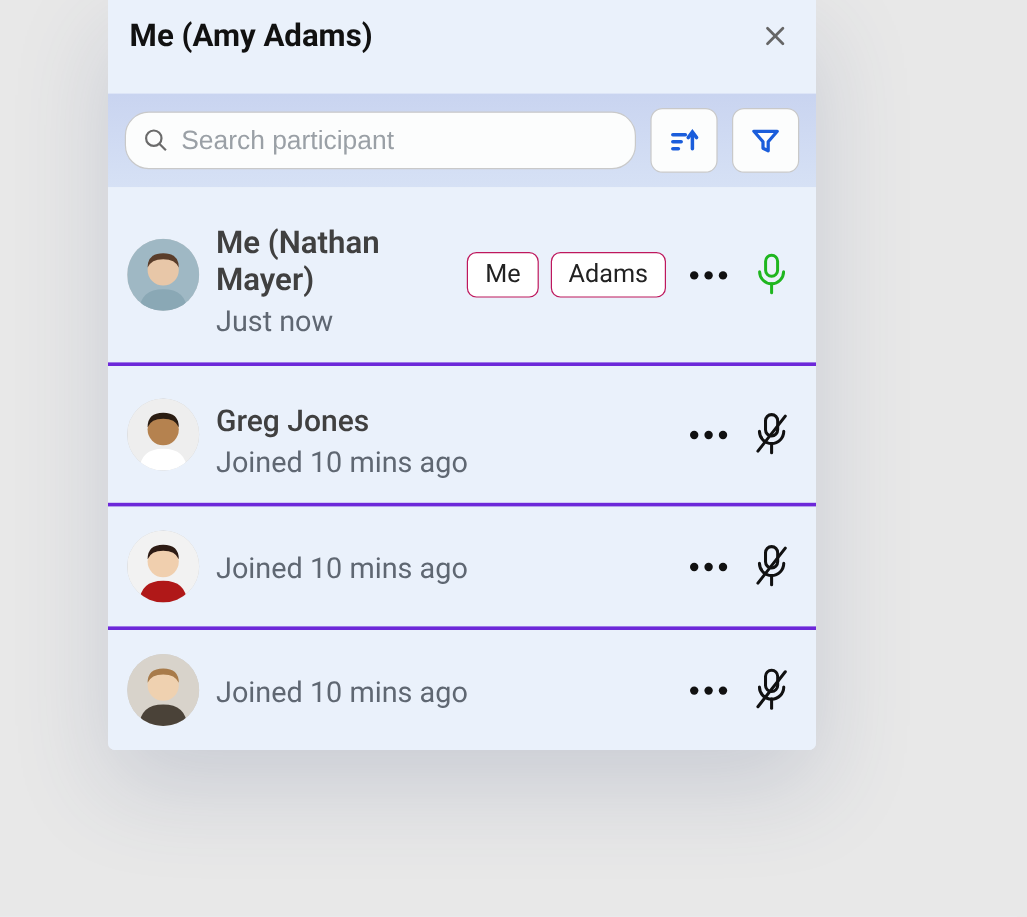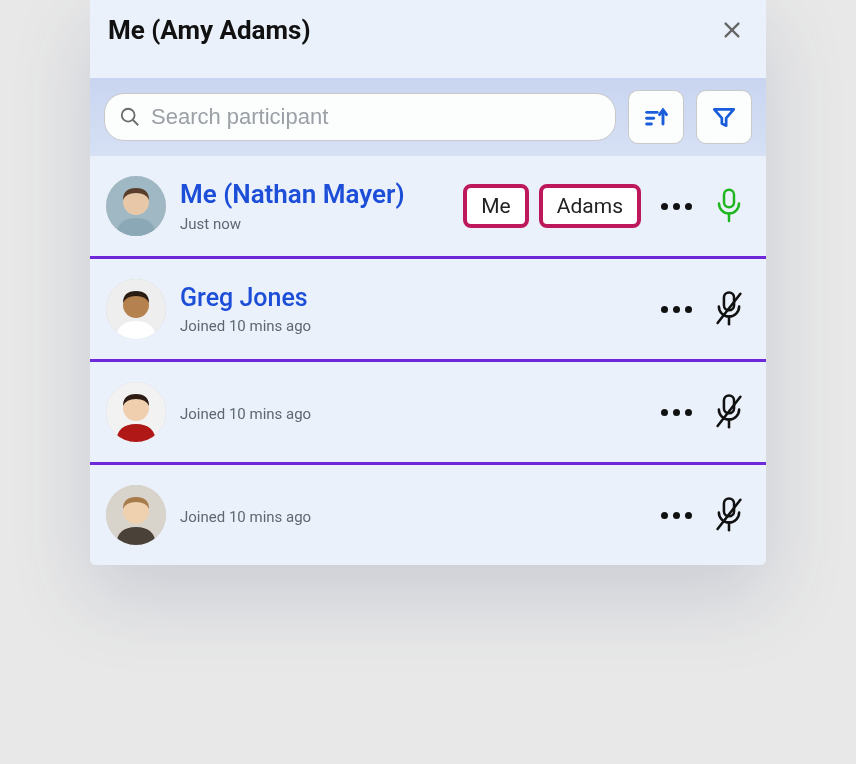--- a/index.html
+++ b/index.html
@@ -8,21 +8,21 @@
       background: #e8e8e8;
       width: 856px;
       height: 764px;
       overflow: hidden;
       position: relative;
     }
     .panel {
       position: absolute;
       left: 90px;
       top: 0;
-      width: 676px;
+      width: 590px;
       background: #eaf1fb;
       border-radius: 0 0 6px 6px;
       box-shadow: 0 30px 80px rgba(60,80,120,0.18);
       overflow: hidden;
     }
     .header {
       padding: 14px 18px 10px 18px;
     }
     .header-top {
       display: flex;
@@ -129,32 +129,33 @@
       display: flex;
       align-items: flex-end;
       justify-content: center;
       overflow: hidden;
     }
     .avatar svg { width: 100%; height: 100%; }
     .info { flex: 1; min-width: 0; }
     .name {
       font-size: 25px;
       font-weight: 500;
-      color: #1d4ed8;
+      color: #404040;
       line-height: 1.2;
+      margin-top: 12px;
     }
     .sub {
-      font-size: 15px;
+      font-size: 24px;
       color: #5f6772;
       margin-top: 4px;
     }
     .badges { display: flex; gap: 10px; }
     .badge {
       background: #fff;
-      border: 4px solid #be185d;
+      border: 1px solid #be185d;
       border-radius: 8px;
       padding: 6px 14px;
       font-size: 21px;
       color: #222;
     }
     .more {
       display: flex;
       gap: 5px;
       cursor: pointer;
       padding: 6px;

